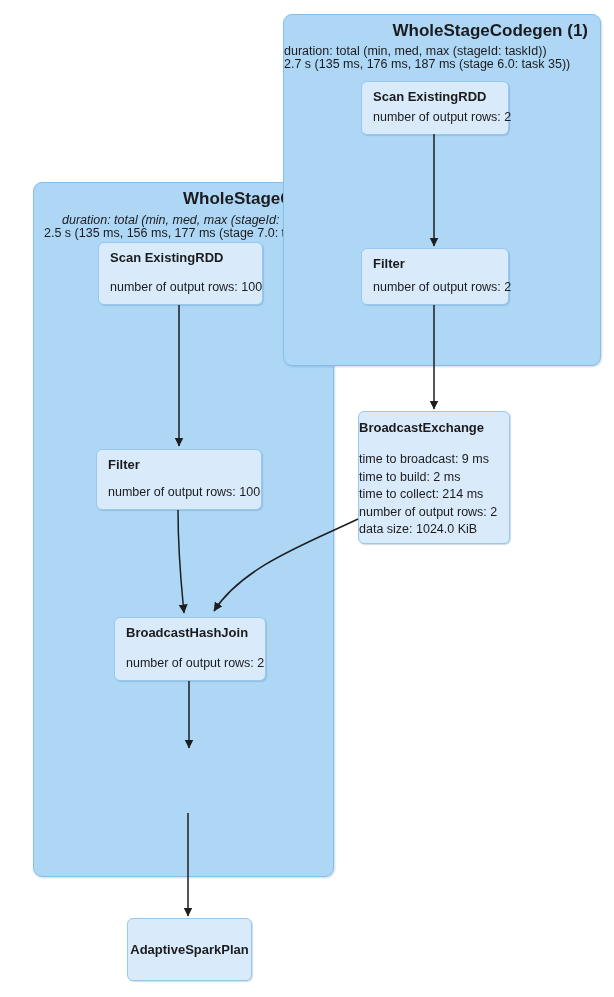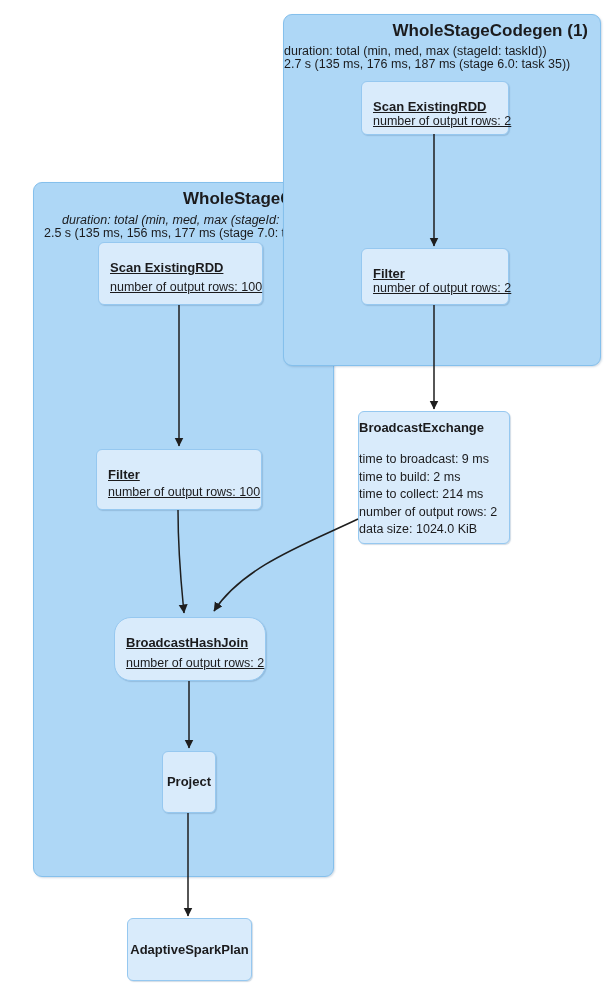--- a/index.html
+++ b/index.html
@@ -42,22 +42,21 @@
     background: var(--node-fill, #d9ebfb);
     border: 1px solid var(--node-border, #96c8f0);
     border-radius: 6px;
     box-shadow: 1px 1px 1px rgba(70,110,150,0.25);
     box-sizing: border-box;
   }
   .node-tm {
     display: flex;
     flex-direction: column;
     justify-content: space-between;
-    padding: 18px 11px 10px 11px;
-    text-decoration: underline;
+    padding: 8px 11px 10px 11px;
   }
   .node-center {
     display: flex;
     align-items: center;
     justify-content: center;
   }
   .node-title { font-size: 13px; font-weight: 700; line-height: 14px; white-space: nowrap; }
   .node-metric { font-size: 12.5px; line-height: 14px; white-space: nowrap; }
   .metric-list { margin-top: 16px; }
   .metric-list .node-metric { line-height: 17.5px; }
@@ -83,28 +82,25 @@
     <div class="node node-tm" style="left:64px; top:59px; width:165px; height:63px;">
       <div class="node-title">Scan ExistingRDD</div>
       <div class="node-metric">number of output rows: 100</div>
     </div>
 
     <div class="node node-tm" style="left:62px; top:266px; width:166px; height:61px;">
       <div class="node-title">Filter</div>
       <div class="node-metric">number of output rows: 100</div>
     </div>
 
-    <div class="node node-tm" style="left:80px; top:434px; width:152px; height:64px;border-radius:17px;">
+    <div class="node node-tm" style="left:80px; top:434px; width:152px; height:64px;">
       <div class="node-title">BroadcastHashJoin</div>
       <div class="node-metric">number of output rows: 2</div>
     </div>
 
-    <div class="node node-center" style="left:128px; top:568px; width:54px; height:62px;">
-      <div class="node-title">Project</div>
-    </div>
   </div>
 
   <div class="cluster z2" style="left:283px; top:14px; width:316px; height:350px;">
     <div class="cluster-title" style="right:12px; top:9px;">WholeStageCodegen (1)</div>
     <div class="duration-block" style="top:30px;">
       <div class="duration-line">duration: total (min, med, max (stageId: taskId))</div>
       <div class="duration-line">2.7 s (135 ms, 176 ms, 187 ms (stage 6.0: task 35))</div>
     </div>
 
     <div class="node node-tm" style="left:77px; top:66px; width:148px; height:54px;">

